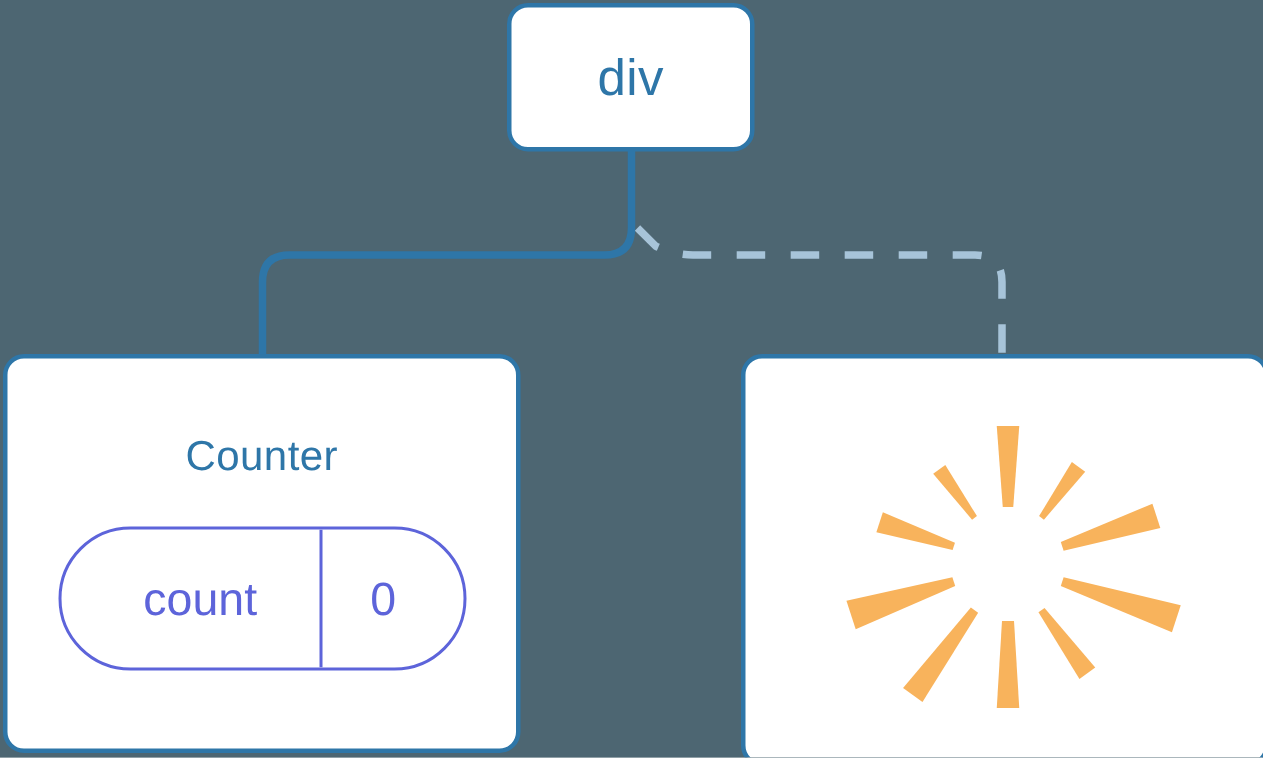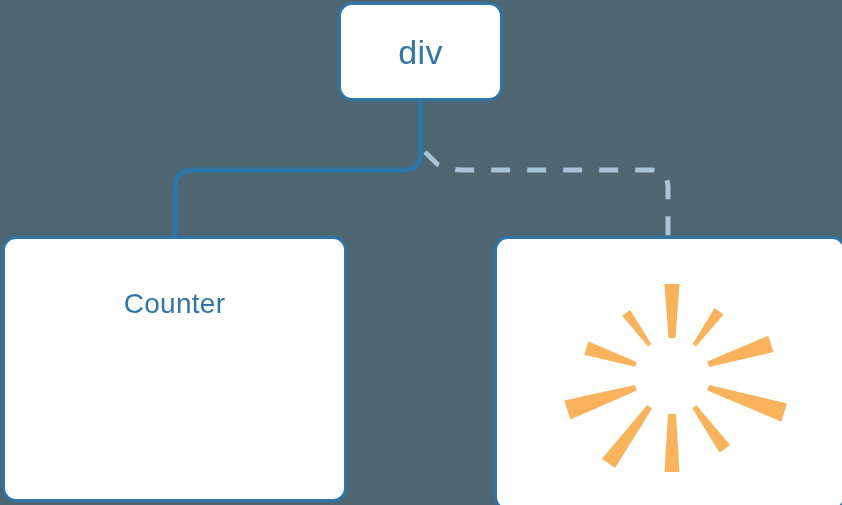--- a/index.html
+++ b/index.html
@@ -138,20 +138,25 @@
     <path d="M 425 152 L 437 164 Q 450 170 462 170 L 650 170 Q 668 170 668 188 L 668 238" fill="none" stroke="#a7c4d9" stroke-width="5" stroke-linecap="butt" stroke-dasharray="19 17"></path>
   </svg>
 
   <div class="node" id="node-div">
     <span class="node-title">div</span>
   </div>
 
   <div class="node" id="node-counter">
     <span class="node-title">Counter</span>
 
+    <div class="state-pill">
+      <span class="state-key">count</span>
+      <span class="state-divider"></span>
+      <span class="state-value">0</span>
+    </div>
   </div>
 
   <div class="node" id="node-spinner">
     <div id="spinner-graphic">
       <svg id="spinner-svg" viewBox="-135 -125 270 250" width="270" height="250">
           <polygon points="3.50,-38.00 7.50,-92.00 -7.50,-92.00 -3.50,-38.00" fill="#f8b35c"></polygon>
           <polygon points="23.95,-29.57 51.47,-61.49 42.57,-67.95 20.72,-31.92" fill="#f8b35c"></polygon>
           <polygon points="37.07,-8.89 101.54,-24.05 96.28,-40.22 35.21,-14.60" fill="#f8b35c"></polygon>
           <polygon points="35.21,14.60 109.29,45.50 115.16,27.43 37.07,8.89" fill="#f8b35c"></polygon>
           <polygon points="20.31,32.21 47.64,76.63 58.16,68.99 24.36,29.27" fill="#f8b35c"></polygon>

